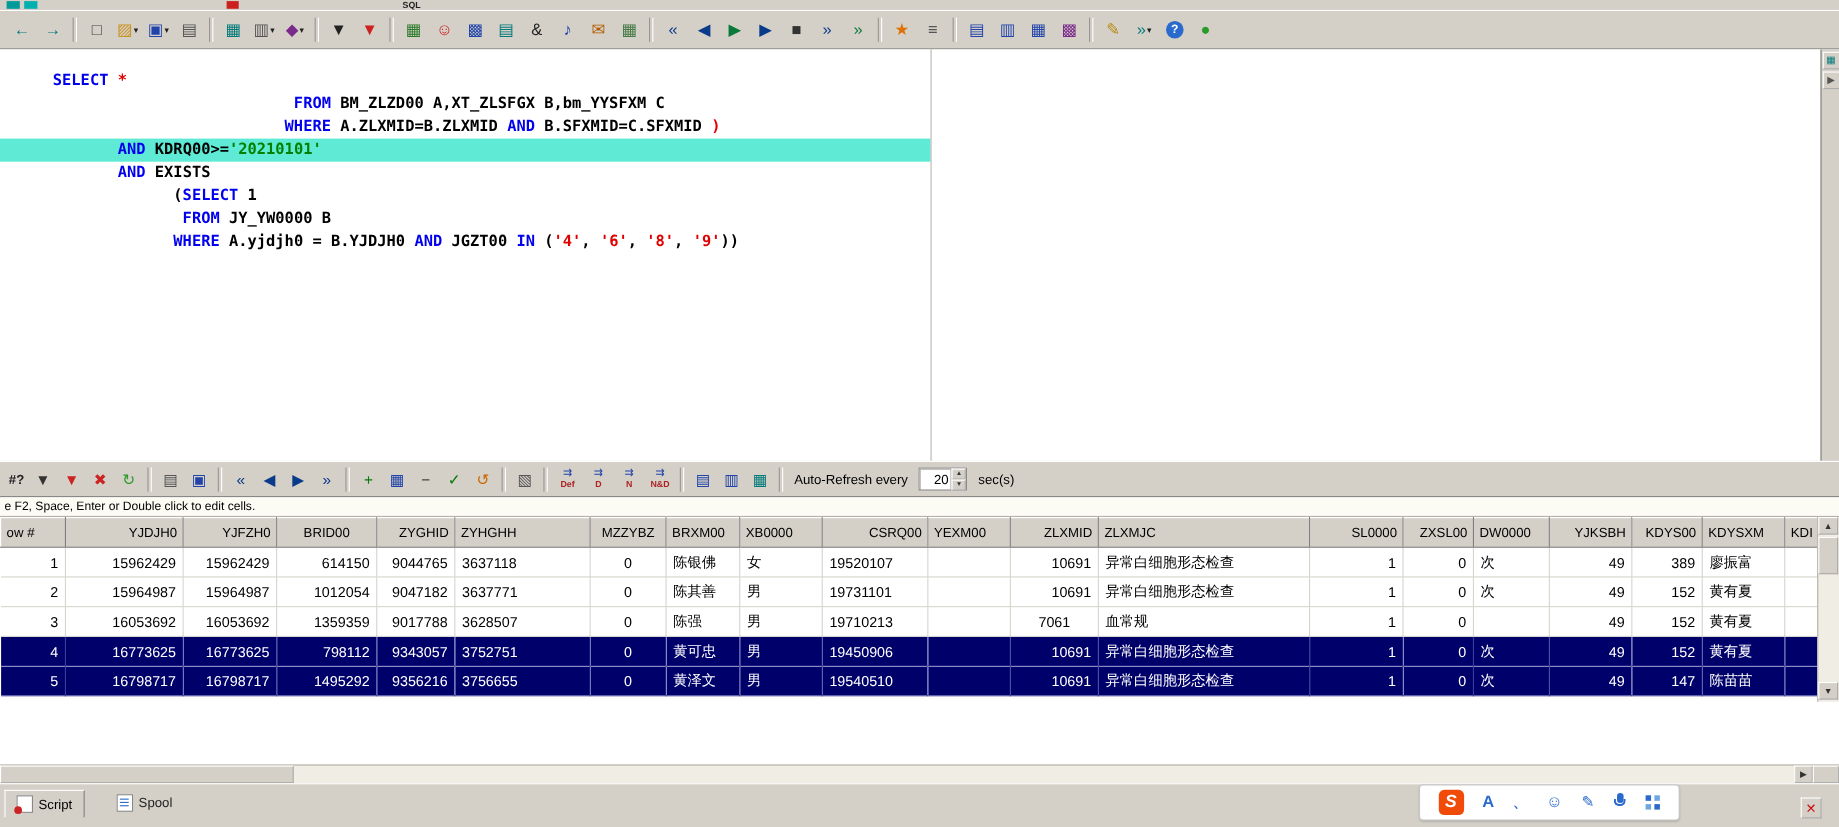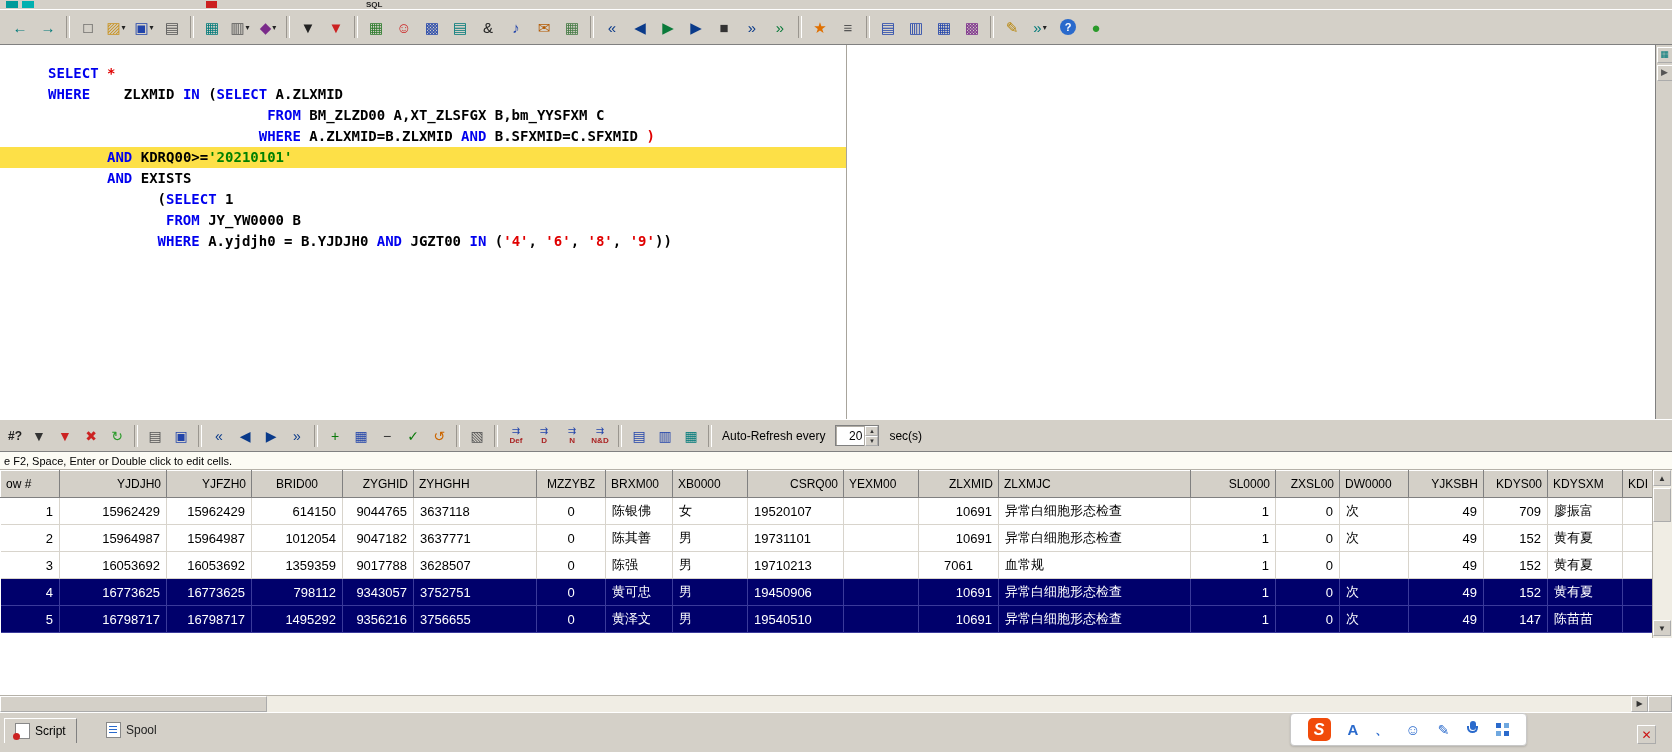--- a/index.html
+++ b/index.html
@@ -34,21 +34,21 @@
   .mini-arrow{font-size:10px;color:#2244aa;line-height:10px;}
   .mini-label{font-size:8px;color:#aa2222;font-weight:bold;line-height:9px;}
   .spinner{display:inline-flex;align-items:center;background:#fff;border:1px solid #808080;box-shadow:inset 1px 1px 0 #b0aca4;height:19px;margin:0 4px;}
   .spin-value{width:26px;text-align:right;font-size:12px;padding-right:2px;color:#000;}
   .spin-arrows{display:inline-flex;flex-direction:column;width:13px;border-left:1px solid #b0aca4;}
   .spin-up,.spin-down{font-size:6px;line-height:8px;text-align:center;background:#d4d0c8;border:1px outset #fff;color:#333;height:8px;}
   
   .editor-wrap{left:0;top:45px;width:1672px;height:374px;background:#fff;}
   .code-pane{position:absolute;left:0;top:0;width:846px;height:374px;background:#fff;padding-top:18px;box-sizing:border-box;overflow:hidden;cursor:text;}
   .code-line{white-space:pre;font-family:"DejaVu Sans Mono","Liberation Mono",monospace;font-size:14px;line-height:21px;font-weight:bold;padding-left:48px;color:#000;}
-  .code-line.hl{background:#fde047;}
+  .code-line.hl{background:#5eead4;}
   .tk-kw{color:#0000ee;}
   .tk-kw2{color:#000;}
   .tk-pl{color:#000;}
   .tk-red{color:#e00000;}
   .tk-str{color:#008000;}
   .pane-divider{position:absolute;left:846px;top:0;width:1px;height:374px;background:#a8a49c;cursor:col-resize;}
   .right-pane{position:absolute;left:847px;top:0;width:808px;height:374px;background:#fff;}
   .side-strip{position:absolute;left:1655px;top:0;width:17px;height:374px;background:#d4d0c8;border-left:1px solid #808080;}
   .side-btn{display:block;width:14px;height:14px;margin:2px auto;border:1px outset #fff;background:#d4d0c8;text-align:center;font-size:9px;line-height:13px;}
   
@@ -230,21 +230,20 @@
       <span class="glyph badge" style="color: rgb(255, 255, 255); background: rgb(42, 106, 204);">?</span>
     </span>
     <span class="tbtn">
       <span class="glyph" style="color: rgb(42, 154, 42);">●</span>
     </span>
   </div>
 
 <div class="abs editor-wrap">
   <div class="code-pane">
       <div class="code-line"><span class="tk-kw">SELECT</span><span class="tk-pl"> </span><span class="tk-red">*</span></div>
-      <div class="code-line"><span class="tk-kw">WHERE</span><span class="tk-pl">    ZLXMID </span><span class="tk-kw">IN</span><span class="tk-pl"> (</span><span class="tk-kw">SELECT</span><span class="tk-pl"> A.ZLXMID</span></div>
       <div class="code-line"><span class="tk-pl">                          </span><span class="tk-kw">FROM</span><span class="tk-pl"> BM_ZLZD00 A,XT_ZLSFGX B,bm_YYSFXM C</span></div>
       <div class="code-line"><span class="tk-pl">                         </span><span class="tk-kw">WHERE</span><span class="tk-pl"> A.ZLXMID=B.ZLXMID </span><span class="tk-kw">AND</span><span class="tk-pl"> B.SFXMID=C.SFXMID </span><span class="tk-red">)</span></div>
       <div class="code-line hl"><span class="tk-pl">       </span><span class="tk-kw">AND</span><span class="tk-pl"> KDRQ00&gt;=</span><span class="tk-str">'20210101'</span></div>
       <div class="code-line"><span class="tk-pl">       </span><span class="tk-kw">AND</span><span class="tk-pl"> </span><span class="tk-kw2">EXISTS</span></div>
       <div class="code-line"><span class="tk-pl">             (</span><span class="tk-kw">SELECT</span><span class="tk-pl"> 1</span></div>
       <div class="code-line"><span class="tk-pl">              </span><span class="tk-kw">FROM</span><span class="tk-pl"> JY_YW0000 B</span></div>
       <div class="code-line"><span class="tk-pl">             </span><span class="tk-kw">WHERE</span><span class="tk-pl"> A.yjdjh0 = B.YJDJH0 </span><span class="tk-kw">AND</span><span class="tk-pl"> JGZT00 </span><span class="tk-kw">IN</span><span class="tk-pl"> (</span><span class="tk-red">'4'</span><span class="tk-pl">, </span><span class="tk-red">'6'</span><span class="tk-pl">, </span><span class="tk-red">'8'</span><span class="tk-pl">, </span><span class="tk-red">'9'</span><span class="tk-pl">))</span></div>
     </div>
   <div class="pane-divider"></div>
   <div class="right-pane"></div>
@@ -411,21 +410,21 @@
           <td style="text-align: left;">陈银佛</td>
           <td style="text-align: left;">女</td>
           <td style="text-align: left;">19520107</td>
           <td style="text-align: left;"></td>
           <td style="text-align: right;">10691</td>
           <td style="text-align: left;">异常白细胞形态检查</td>
           <td style="text-align: right;">1</td>
           <td style="text-align: right;">0</td>
           <td style="text-align: left;">次</td>
           <td style="text-align: right;">49</td>
-          <td style="text-align: right;">709</td>
+          <td style="text-align: right;">389</td>
           <td style="text-align: left;">廖振富</td>
           <td style="text-align: left;"></td>
         </tr>
         <tr>
           <td style="text-align: right;">2</td>
           <td style="text-align: right;">15964987</td>
           <td style="text-align: right;">15964987</td>
           <td style="text-align: right;">1012054</td>
           <td style="text-align: right;">9047182</td>
           <td style="text-align: left;">3637771</td>

